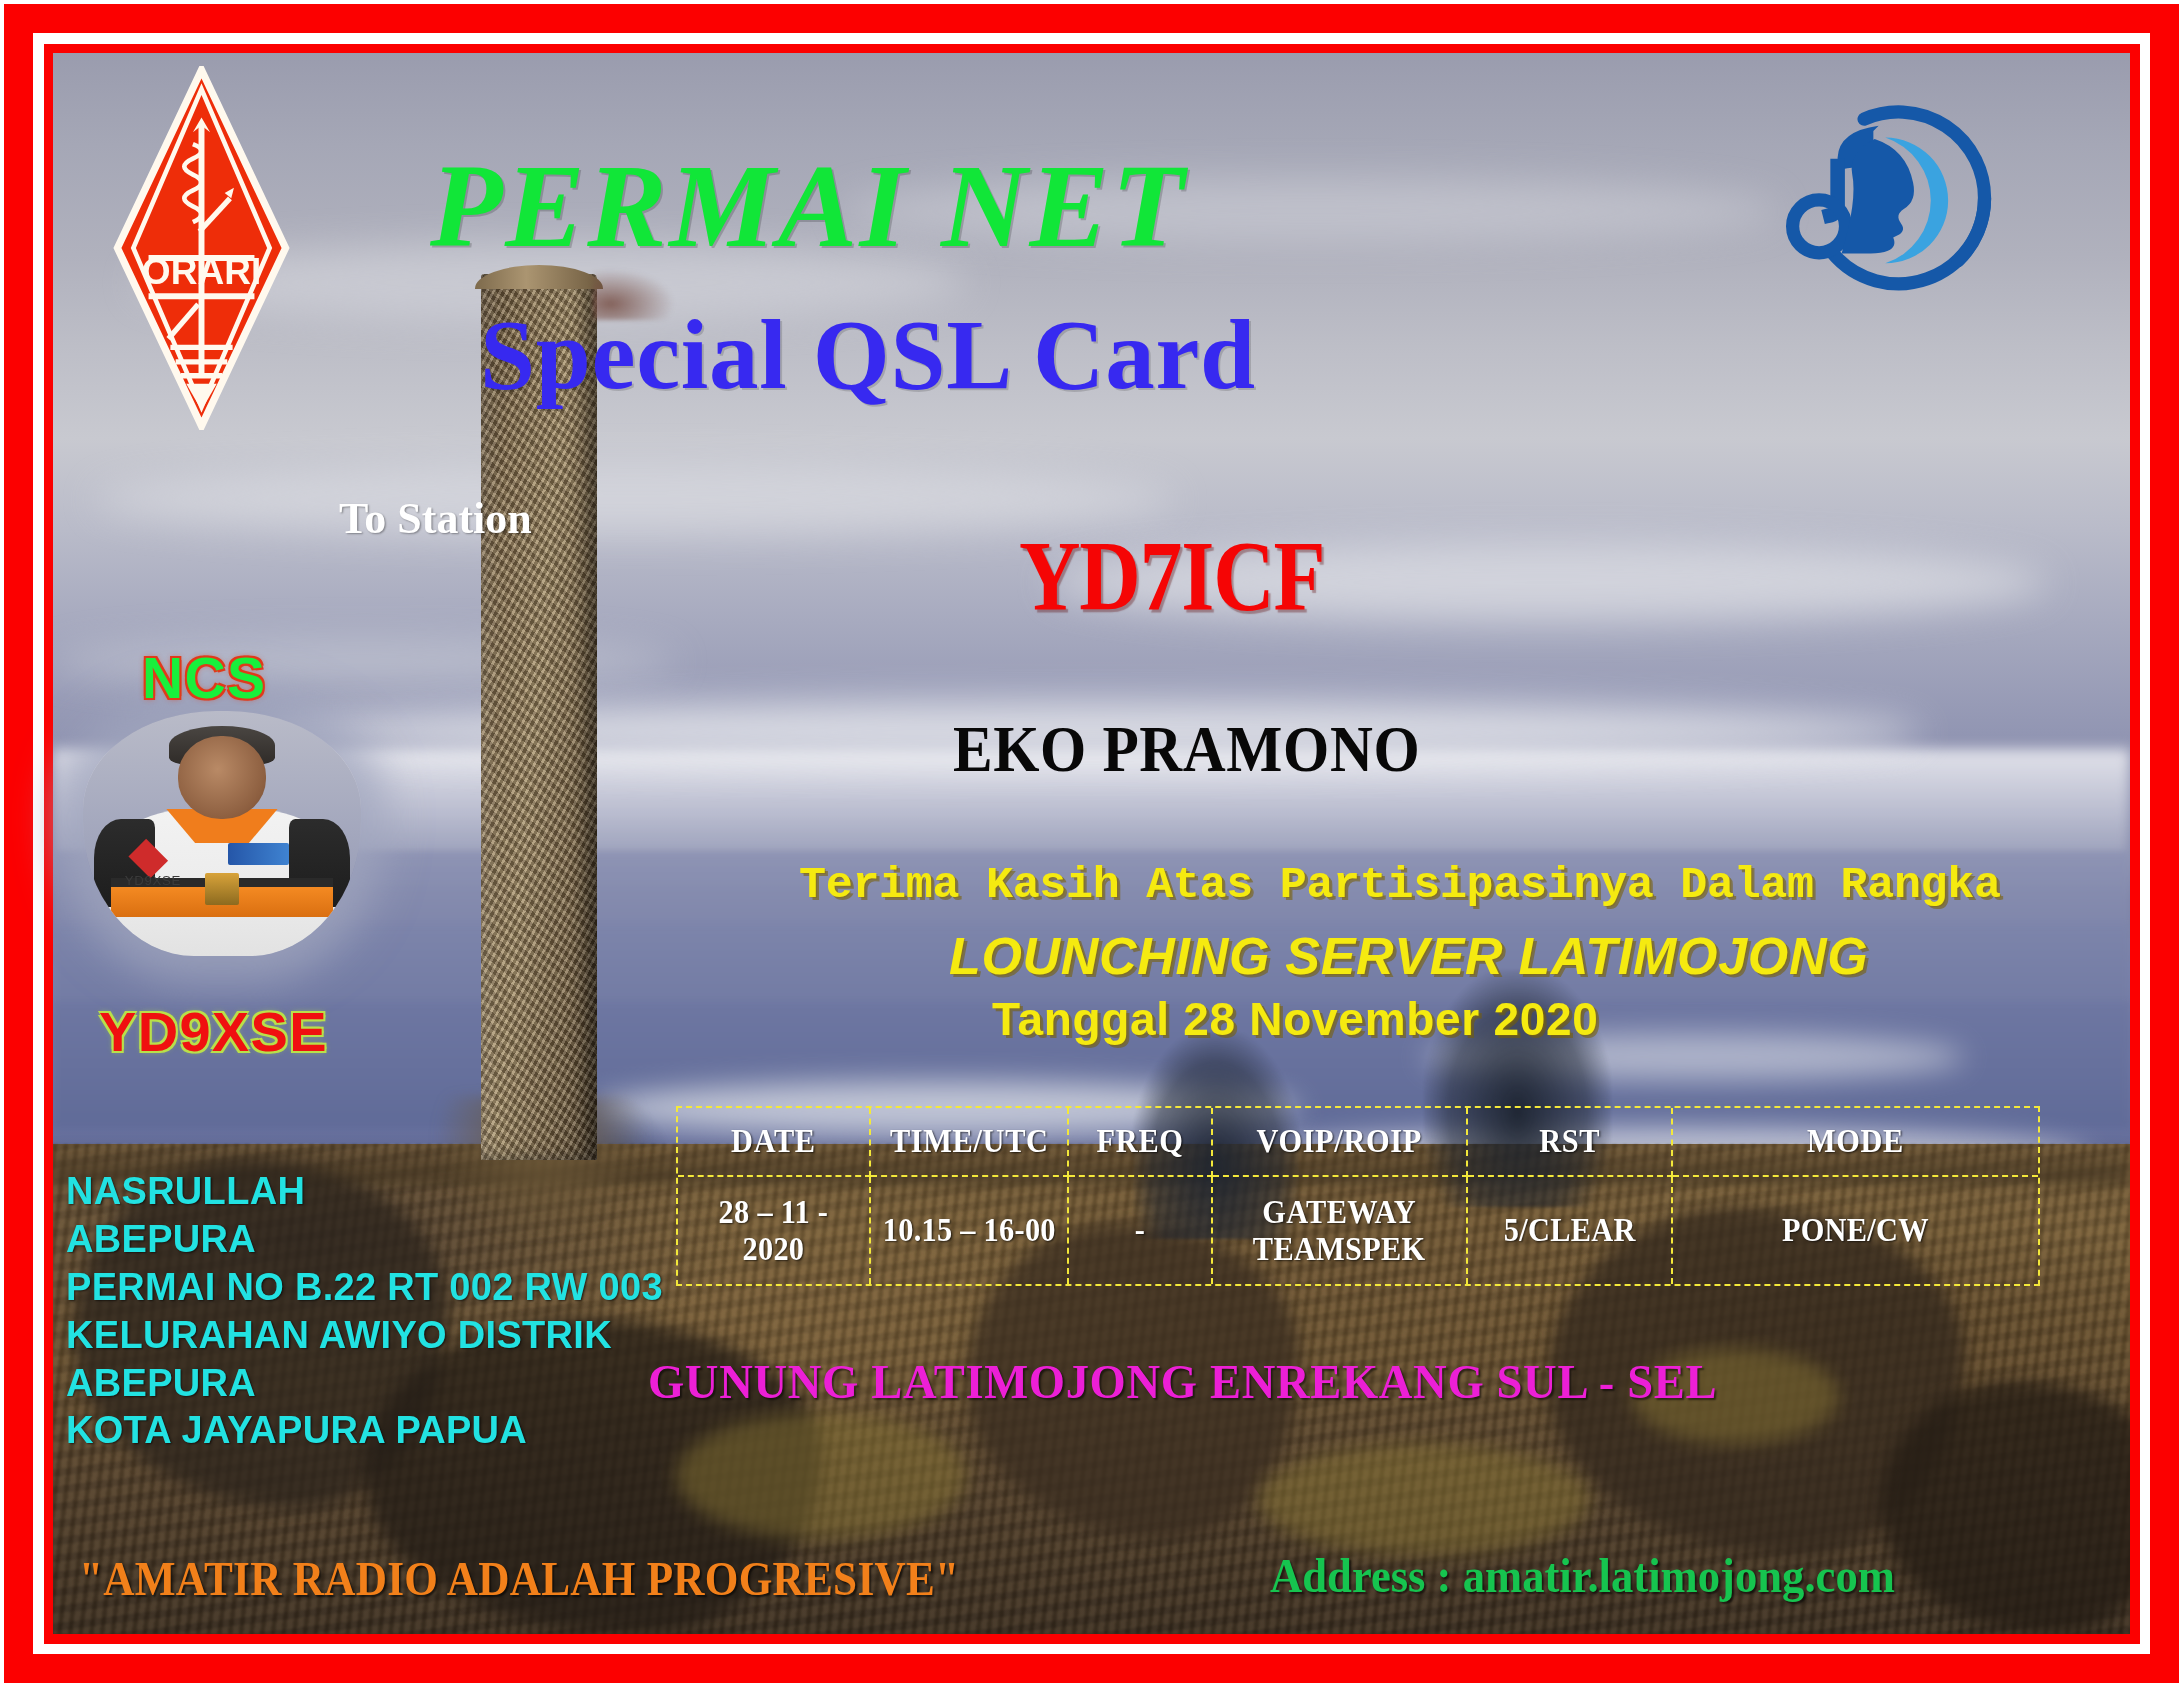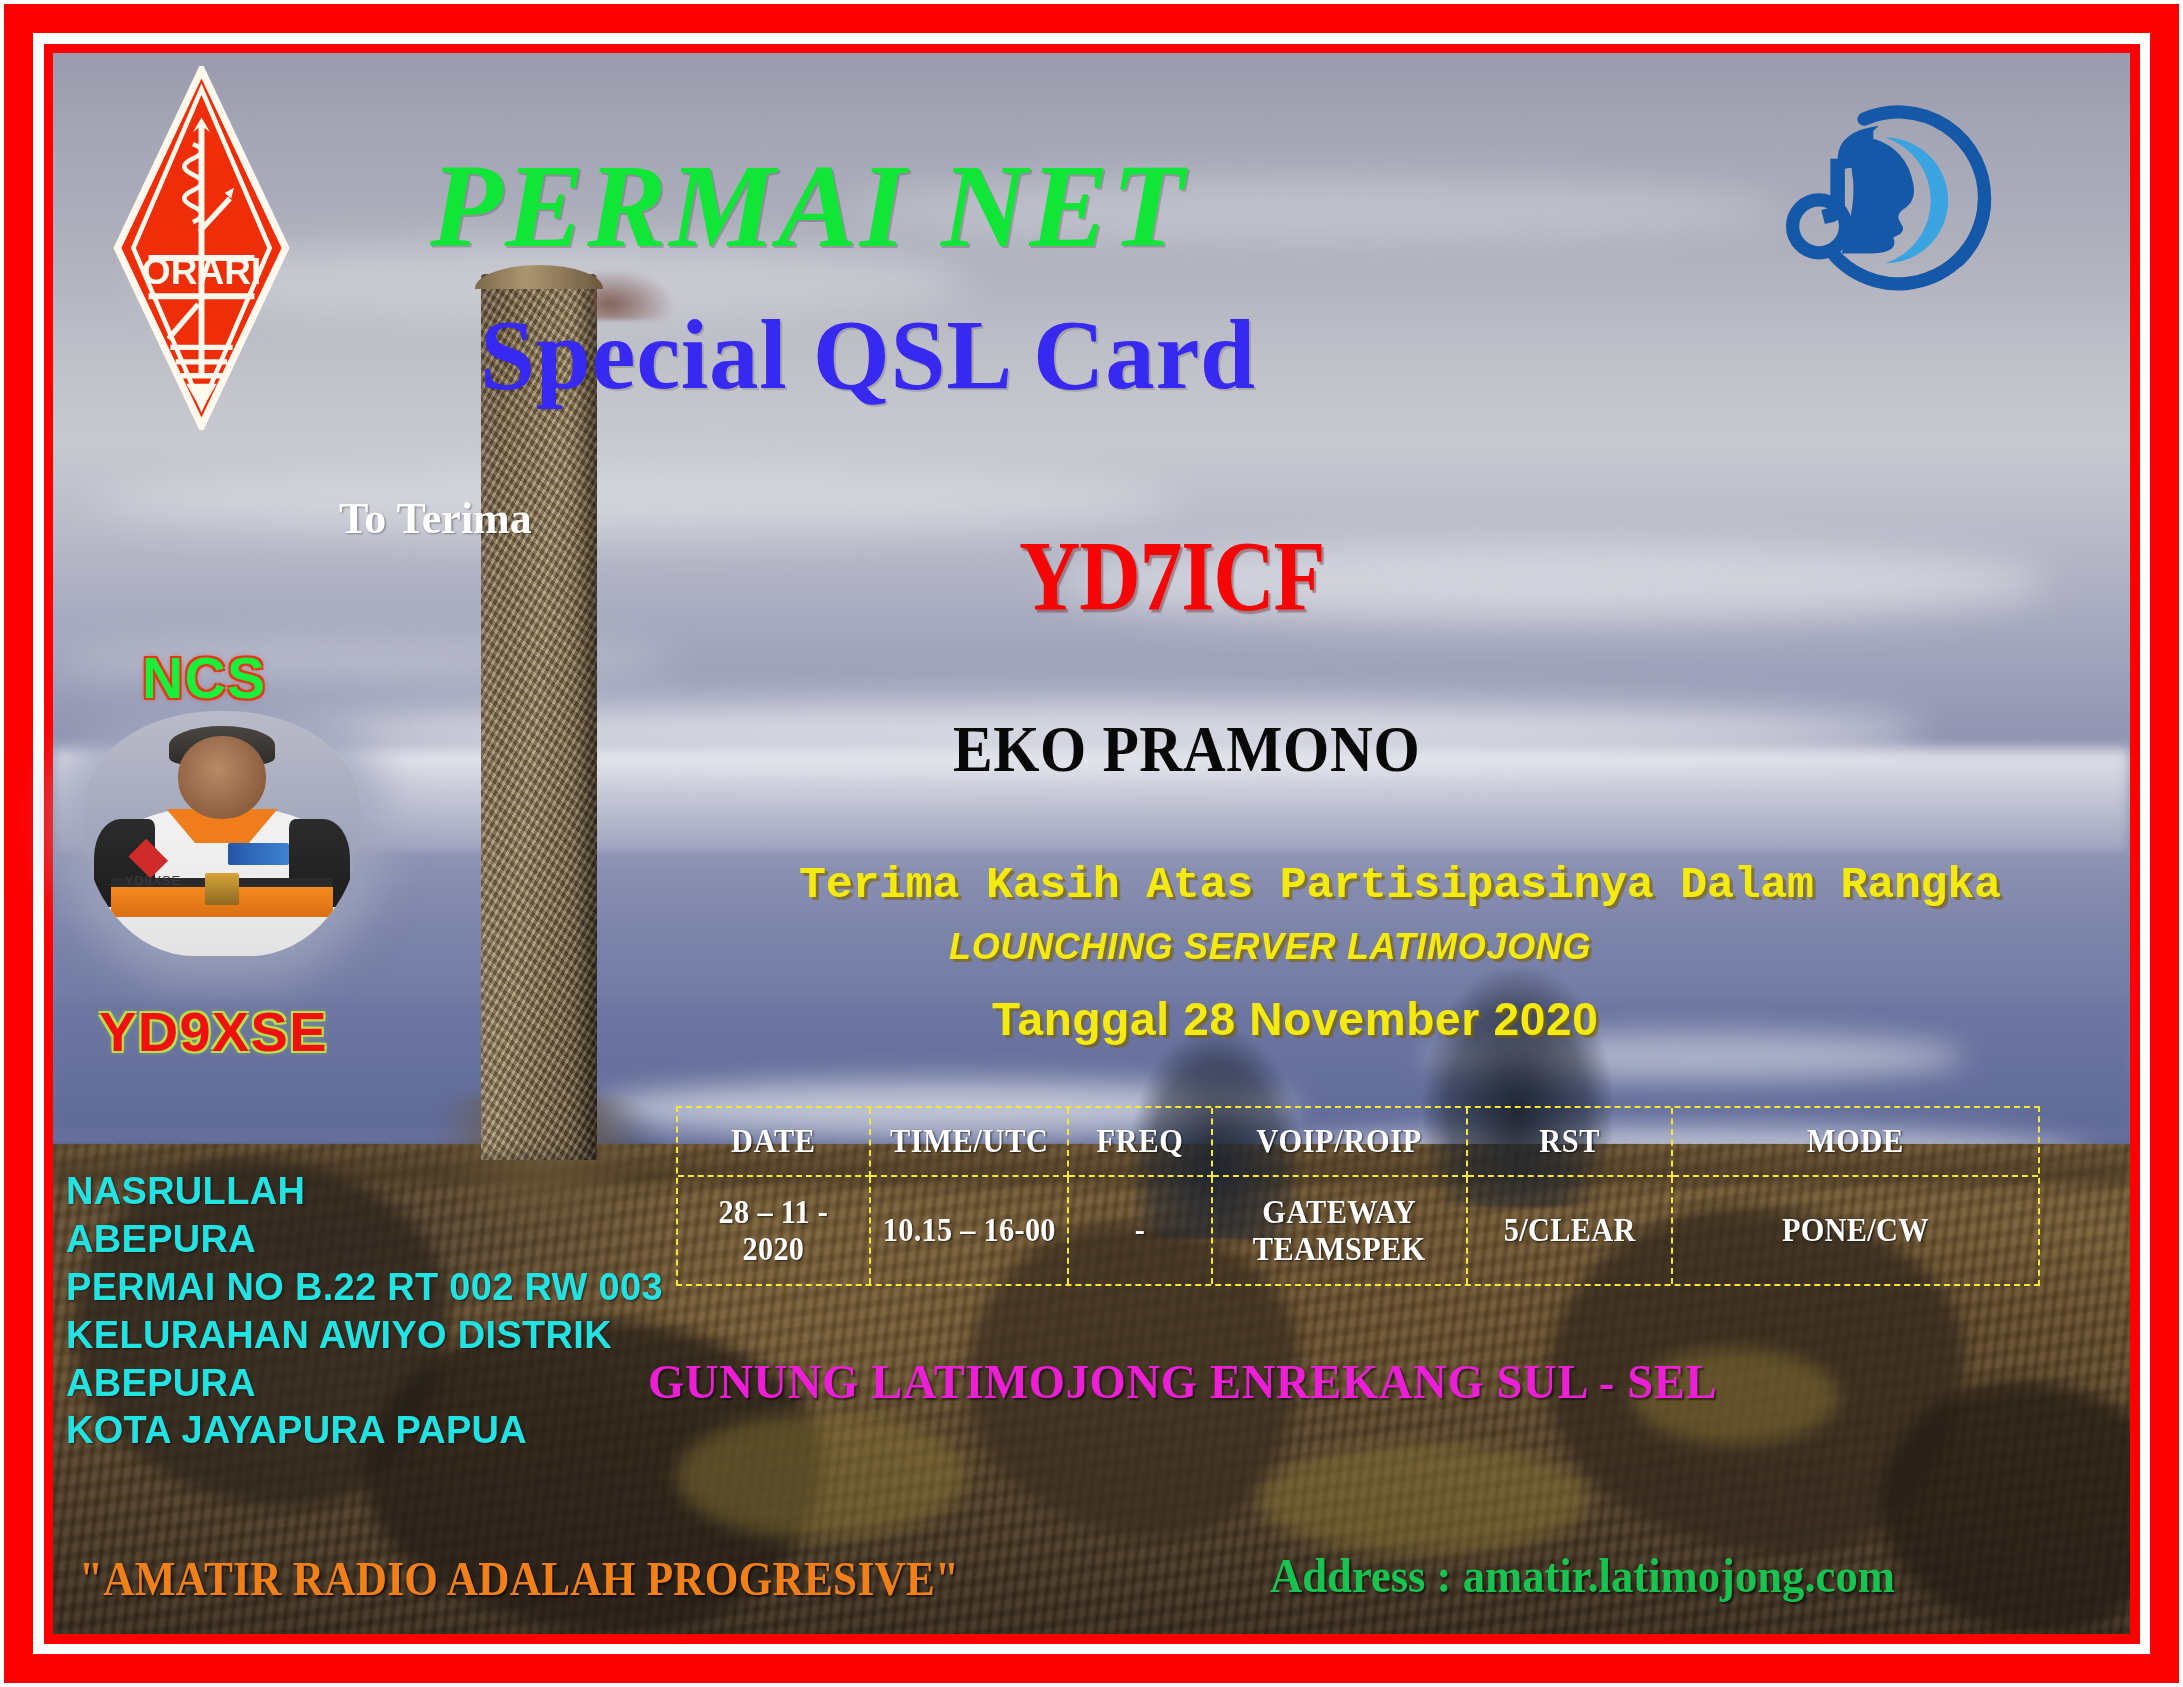--- a/index.html
+++ b/index.html
@@ -157,21 +157,21 @@
   #callsign{left:1019px;top:519px;font-size:99px;font-weight:bold;color:#f50505;
     font-family:"Liberation Serif",serif;letter-spacing:-1.3px;transform:scaleX(.86);
     transform-origin:left top;text-shadow:2.6px 2.6px 1.3px rgba(90,0,0,.35);}
   #opname{left:953px;top:711px;font-size:66px;font-weight:bold;color:#080808;
     font-family:"Liberation Serif",serif;letter-spacing:0.7px;transform:scaleX(.9);
     transform-origin:left top;}
 
   .ylw{color:#f5ea10;font-family:"Liberation Sans",sans-serif;font-weight:bold;
     text-shadow:3.3px 3.3px 0 rgba(120,95,0,.55), 1.3px 1.3px 0 rgba(150,120,0,.4);}
   #thanks{left:799px;top:860px;font-size:45px;letter-spacing:-0.3px;font-family:Liberation Mono, monospace;}
-  #event{left:949px;top:926px;font-size:36px;font-style:italic;letter-spacing:0.7px;}
+  #event{left:949px;top:926px;font-size:52px;font-style:italic;letter-spacing:0.7px;}
   #eventdate{left:992px;top:992px;font-size:46px;letter-spacing:0.7px;}
 
   
   #addr{position:absolute;left:66px;top:1168px;width:556px;
     font-family:"Liberation Sans",sans-serif;font-weight:bold;font-size:38px;
     color:#22e2e2;line-height:1.26;letter-spacing:0.3px;
     text-shadow:1.3px 1.3px 2px rgba(0,0,0,.55);}
   #addr div{white-space:nowrap;}
 
   
@@ -292,21 +292,21 @@
     <div class="op-patch"></div>
     <div class="op-badge"></div>
     <div class="op-tag"></div>
     <div class="op-hair"></div>
     <div class="op-head"></div>
     <div class="op-calls">YD9XSE</div>
   </div>
 
   <div class="t" id="title-net">PERMAI NET</div>
   <div class="t" id="title-qsl">Special QSL Card</div>
-  <div class="t" id="to-station">To Terima</div>
+  <div class="t" id="to-station">To Station</div>
 
   <div class="t" id="ncs">NCS</div>
   <div class="t" id="ncs-call">YD9XSE</div>
 
   <div class="t" id="callsign">YD7ICF</div>
   <div class="t" id="opname">EKO PRAMONO</div>
 
   <div class="t ylw" id="thanks">Terima Kasih Atas Partisipasinya Dalam Rangka</div>
   <div class="t ylw" id="event">LOUNCHING SERVER LATIMOJONG</div>
   <div class="t ylw" id="eventdate">Tanggal  28  November  2020</div>

